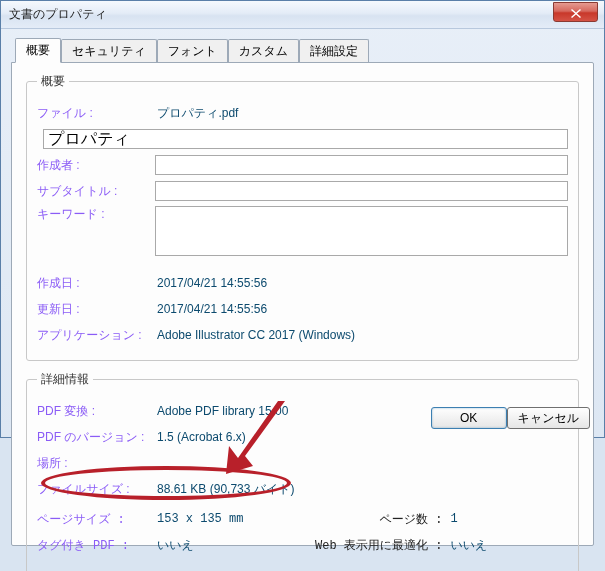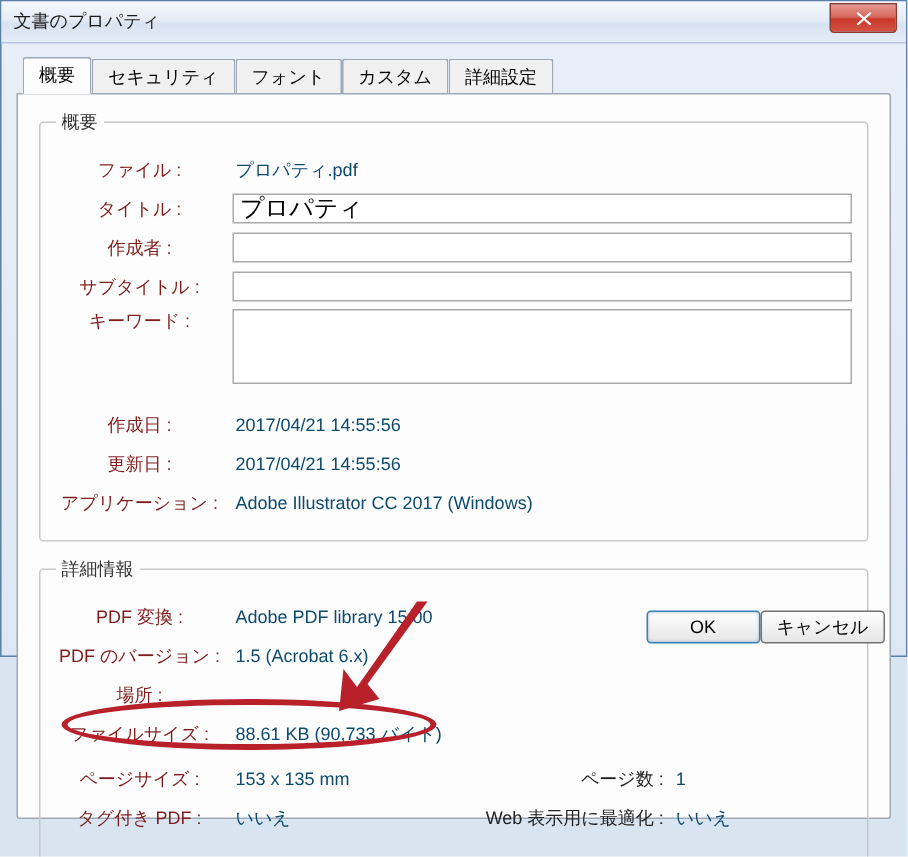--- a/index.html
+++ b/index.html
@@ -95,22 +95,22 @@
     color: #333;
   }
   .row {
     display: flex;
     align-items: center;
     margin: 4px 0;
     min-height: 22px;
   }
   .lbl {
     width: 112px;
-    text-align: center;
-    color: #7f1d1d;
+    text-align: left;
+    color: #8b5cf6;
     font-size: 12px;
     flex-shrink: 0;
   }
   .val {
     margin-left: 8px;
     color: #0c4a6e;
     font-size: 12px;
   }
   .txt {
     margin-left: 6px;
@@ -118,21 +118,21 @@
     height: 20px;
     border: 1px solid #a9a9a9;
     padding: 1px 4px;
     font-size: 16px;
     font-family: inherit;
     background: #fff;
   }
   .two-col {
     display: flex;
   }
-  .two-col > div { flex: 1; }
+  .two-col > div { flex: 1; font-family: Liberation Mono, monospace; }
   .right-lbl {
     width: 140px;
     text-align: right;
     color: #222;
     font-size: 12px;
     flex-shrink: 0;
   }
   .button-bar {
     position: absolute;
     bottom: 8px;
@@ -197,21 +197,20 @@
     <div class="tab-panel">
 
       <fieldset>
         <legend>概要</legend>
 
         <div class="row">
           <span class="lbl">ファイル :</span>
           <span class="val">プロパティ.pdf</span>
         </div>
         <div class="row">
-          <span class="lbl">タイトル :</span>
           <input class="txt" type="text" value="プロパティ" style="">
         </div>
         <div class="row">
           <span class="lbl">作成者 :</span>
           <input class="txt" type="text" value="" style="">
         </div>
         <div class="row">
           <span class="lbl">サブタイトル :</span>
           <input class="txt" type="text" value="" style="">
         </div>

